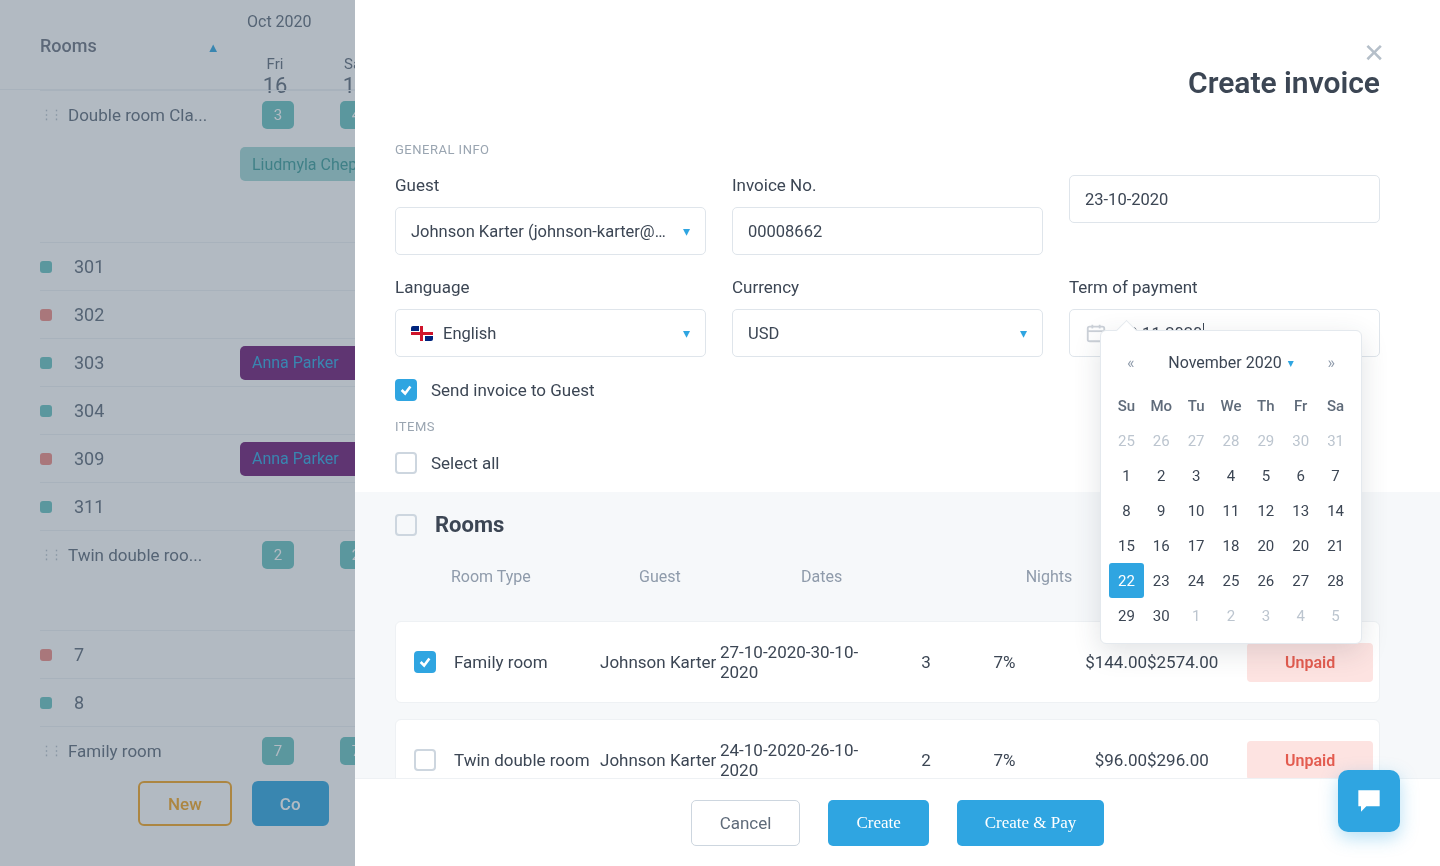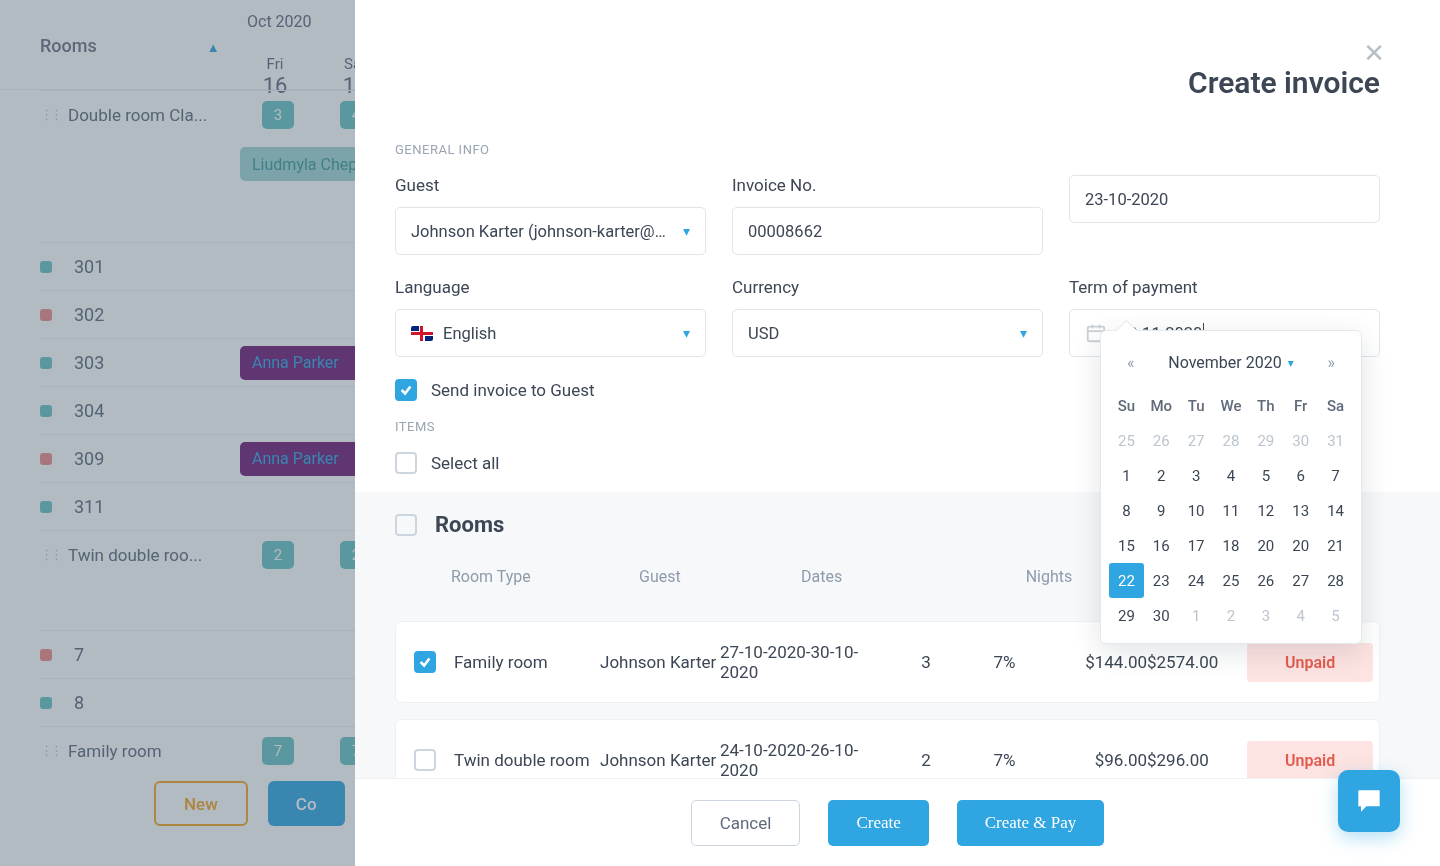--- a/index.html
+++ b/index.html
@@ -20,21 +20,21 @@
 .bg-row { height: 48px; display:flex; align-items:center; border-top:1px solid #eef1f4; font-size: 17px; color:#5f6b7a; position:relative;}
 .bg-row .grip{color:#b8c2cc; margin-right:8px; font-size:13px; letter-spacing:-3px;}
 .bg-row .name{ flex:0 0 170px; white-space:nowrap; overflow:hidden; text-overflow:ellipsis;}
 .bg-row .expand{ color:#2fa5e1; font-size:12px; margin-left:auto; margin-right: 4px; width:16px; text-align:center;}
 .bg-row .dots{ color:#b8c2cc; margin-right: 20px; letter-spacing:2px; font-weight:bold;}
 .bg-row .sq{ width:12px; height:12px; border-radius:3px; margin-right:14px;}
 .bg-row.room .name{font-size:18px; margin-left:8px;}
 .badge{ position:absolute; height:28px; min-width:32px; border-radius:5px; background:#6ac3c1; color:#fff; display:flex; align-items:center; justify-content:center; font-size:15px;}
 .guest-bar{position:absolute; height:34px; border-radius:5px; background:#a3d7d6; color:#3a9c99; display:flex; align-items:center; padding:0 12px; font-size:16px; white-space:nowrap; overflow:hidden;}
 .guest-bar.blue{ background:#701a75; color:#2fa5e1;}
-.bg-actions{ position:absolute; bottom:40px; left:154px; display:flex; gap:20px;}
+.bg-actions{ position:absolute; bottom:40px; left:138px; display:flex; gap:20px;}
 .bg-btn{ height:45px; border-radius:6px; padding:0 28px; display:flex; align-items:center; font-size:17px; font-weight:500;}
 .bg-btn.new{border:2px solid #f5a623; color:#f5a623; background:#fff;}
 .bg-btn.copy{background:#2fa5e1; color:#fff;}
 
 
 .scrim { position: absolute; inset: 0; background: rgba(71, 91, 110, 0.42); }
 
 
 .modal { position: absolute; left: 355px; top: 0; right: 0; bottom: 0; background:#fff; }
 .modal-close { position:absolute; top:38px; right:55px; color:#b5bfc9; font-size:26px; cursor:pointer; }

